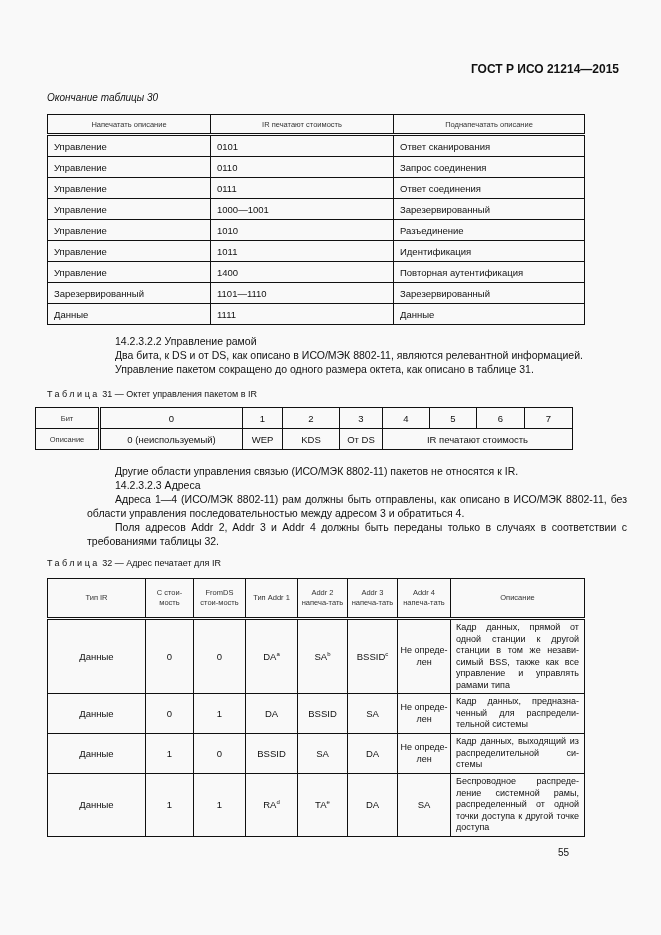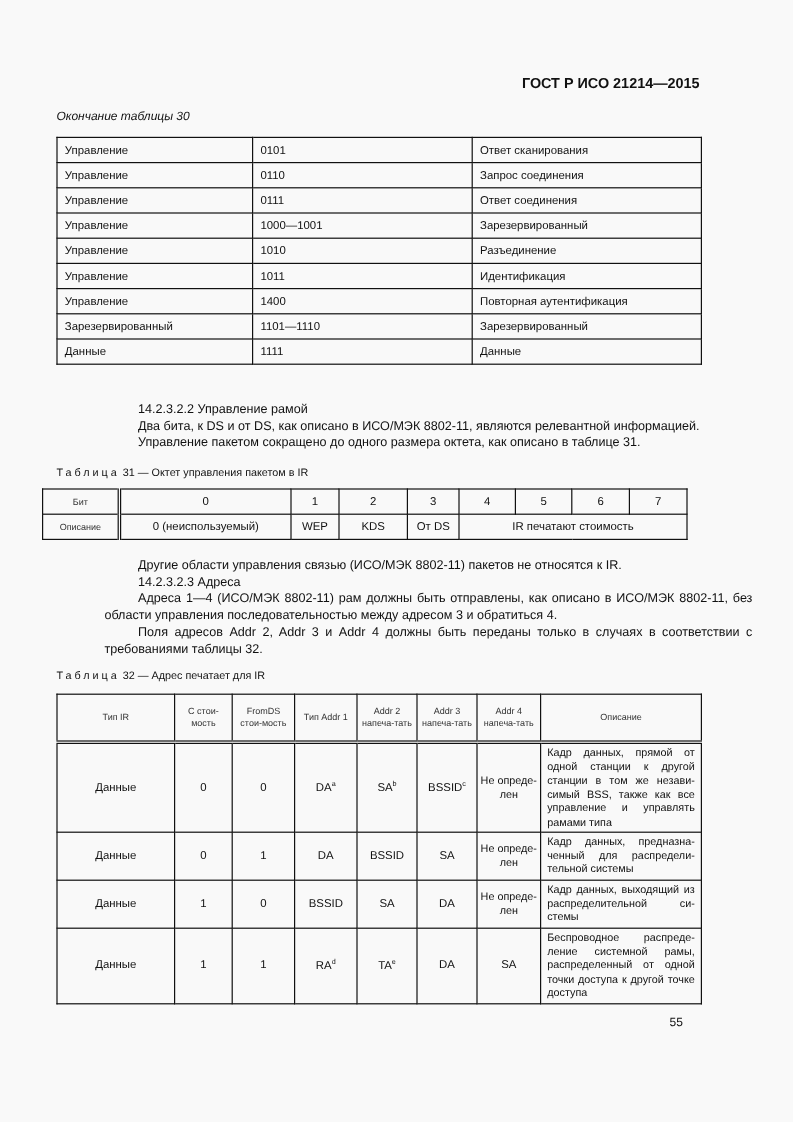--- a/index.html
+++ b/index.html
@@ -1,19 +1,19 @@
 <!DOCTYPE html>
 <html><head>
 <meta charset="utf-8">
 <style>
   html, body { margin:0; padding:0; }
   body { width:661px; height:935px; background:#f9f9f9; position:relative; overflow:hidden;
          font-family:"Liberation Sans", sans-serif; color:#111; }
   .abs { position:absolute; }
-  .hdr { left:0; top:62px; width:583px; text-align:right; font-weight:bold; font-size:12px; }
+  .hdr { left:0; top:62px; width:583px; text-align:right; font-weight:bold; font-size:12px;padding-left:36px; }
   .caption-it { left:47px; top:92px; font-style:italic; font-size:10px; }
   table { border-collapse:collapse; position:absolute; table-layout:fixed; }
   td, th { border:1px solid #111; padding:0 6px; font-size:9.5px; font-weight:normal; }
   #t30 { left:47px; top:114px; width:537px; }
   #t30 th { height:18px; font-size:7.5px; text-align:center; color:#333; border-bottom:3px double #111; }
   #t30 td { height:20px; text-align:left; }
   .para { left:47px; width:540px; font-size:10.5px; line-height:14px; }
   .indent { text-indent:28px;margin-left:40px; }
   .tcap { left:47px; font-size:9px; }
   .tcap .sp { letter-spacing:2.5px; }
@@ -34,20 +34,25 @@
 <div class="abs hdr">ГОСТ Р ИСО 21214—2015</div>
 <div class="abs caption-it">Окончание таблицы 30</div>
 
 <table id="t30">
   <colgroup>
       <col style="width:163px">
       <col style="width:183px">
       <col style="width:191px">
     </colgroup>
   <tbody>
+      <tr>
+    <th>Напечатать описание</th>
+    <th>IR печатают стоимость</th>
+    <th>Поднапечатать описание</th>
+  </tr>
   <tr>
         <td>Управление</td>
         <td>0101</td>
         <td>Ответ сканирования</td>
       </tr>
   <tr>
         <td>Управление</td>
         <td>0110</td>
         <td>Запрос соединения</td>
       </tr>

